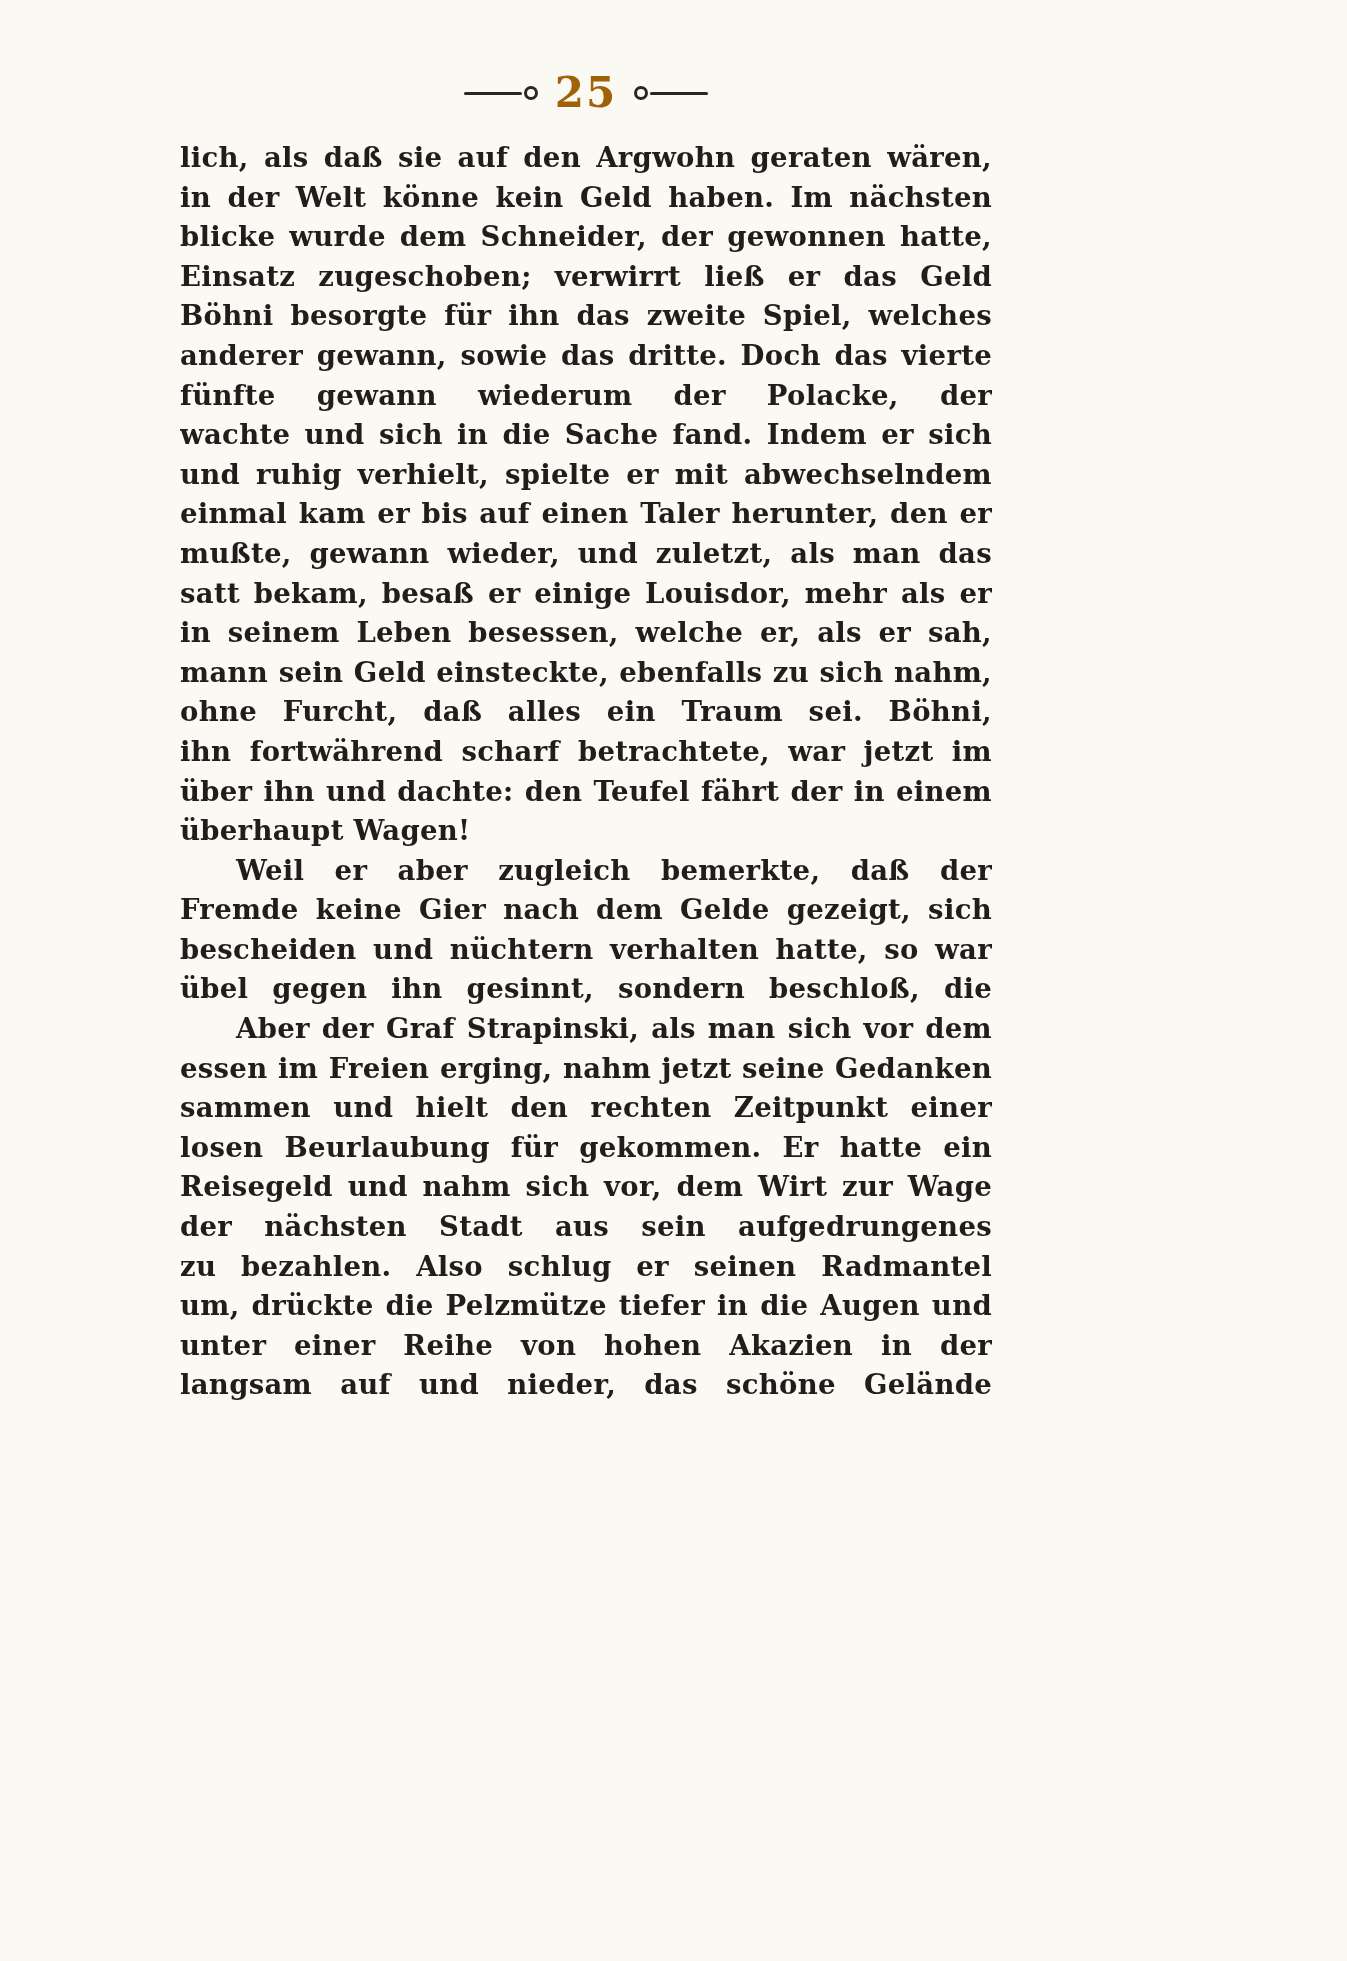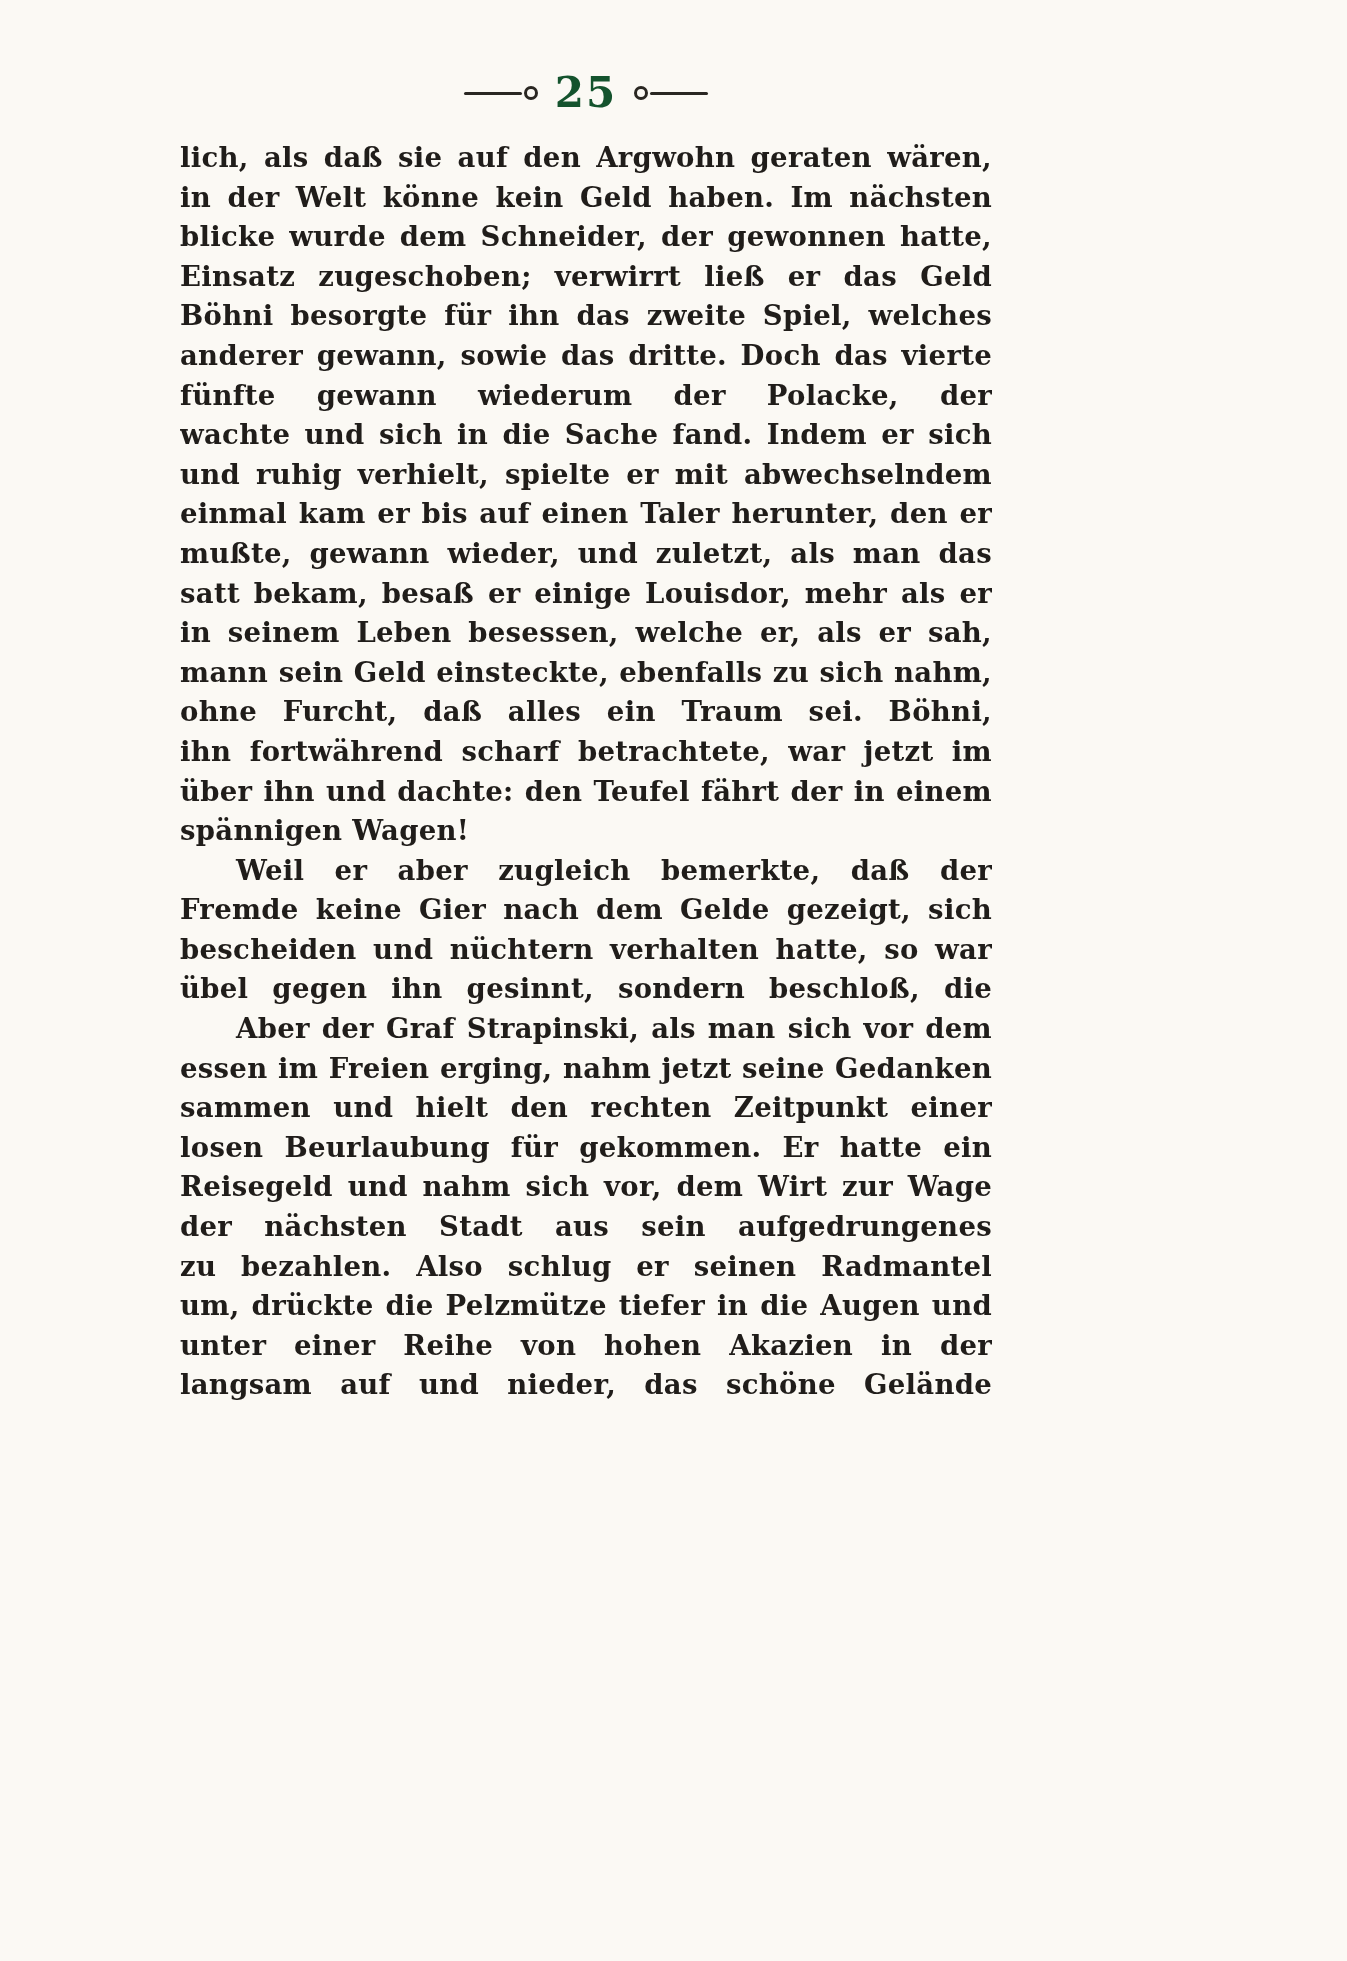--- a/index.html
+++ b/index.html
@@ -27,21 +27,21 @@
     align-items: center;
     justify-content: center;
     gap: 7px;
   }
   .pagenum {
     font-size: 42px;
     font-weight: bold;
     letter-spacing: 2px;
     line-height: 1;
     padding: 0 10px;
-    color: #14532d;
+    color: #a16207;
   }
   .orn {
     display: flex;
     align-items: center;
     gap: 2px;
   }
   .orn .rule {
     display: inline-block;
     width: 58px;
     height: 3px;
@@ -115,21 +115,21 @@
         <div class="line">wachte und sich in die Sache fand.  Indem er sich still</div>
         <div class="line">und ruhig verhielt, spielte er mit abwechselndem Glücke;</div>
         <div class="line">einmal kam er bis auf einen Taler herunter, den er setzen</div>
         <div class="line">mußte, gewann wieder, und zuletzt, als man das Spiel</div>
         <div class="line">satt bekam, besaß er einige Louisdor, mehr als er jemals</div>
         <div class="line">in seinem Leben besessen, welche er, als er sah, daß jeder=</div>
         <div class="line">mann sein Geld einsteckte, ebenfalls zu sich nahm, nicht</div>
         <div class="line">ohne Furcht, daß alles ein Traum sei.  Böhni, welcher</div>
         <div class="line">ihn fortwährend scharf betrachtete, war jetzt im klaren</div>
         <div class="line">über ihn und dachte: den Teufel fährt der in einem vier=</div>
-        <div class="line line-end">spännigen Wagen!</div>
+        <div class="line line-end">überhaupt Wagen!</div>
       </div>
       <div class="paragraph">
         <div class="line first-indent">Weil er aber zugleich bemerkte, daß der rätselhafte</div>
         <div class="line">Fremde keine Gier nach dem Gelde gezeigt, sich überhaupt</div>
         <div class="line">bescheiden und nüchtern verhalten hatte, so war er nicht</div>
         <div class="line">übel gegen ihn gesinnt, sondern beschloß, die Sache durch=</div>
       </div>
       <div class="paragraph">
         <div class="line first-indent">Aber der Graf Strapinski, als man sich vor dem Abend=</div>
         <div class="line">essen im Freien erging, nahm jetzt seine Gedanken zu=</div>

